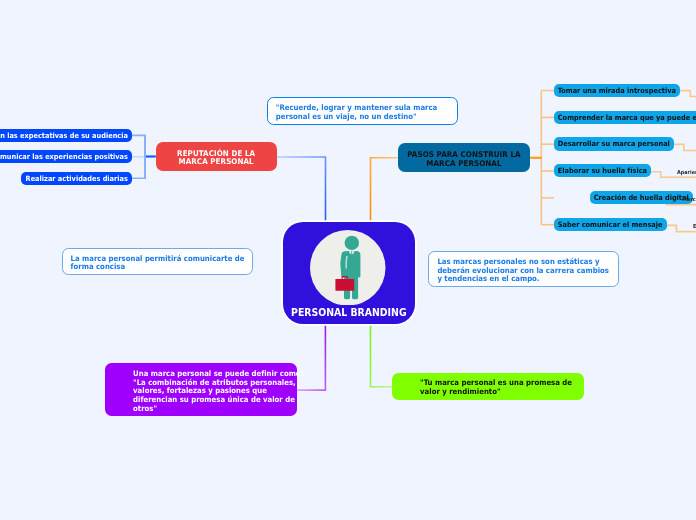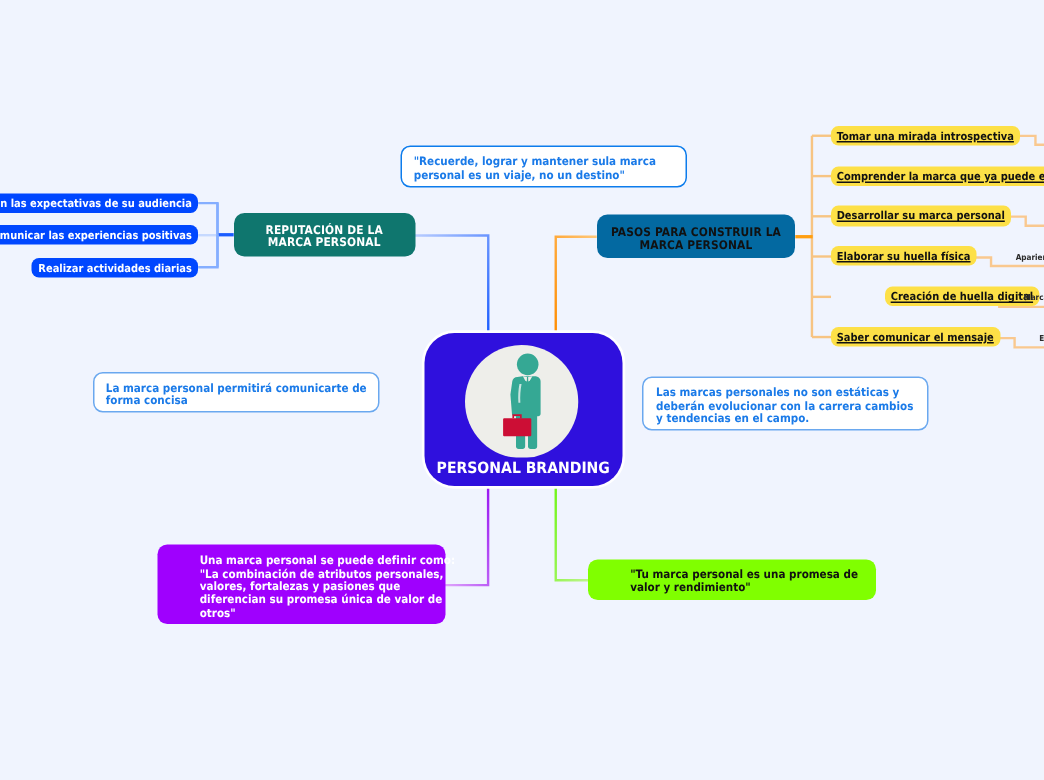--- a/index.html
+++ b/index.html
@@ -16,28 +16,28 @@
   #center-node{left:282.9px;top:222.3px;width:131.9px;height:101.9px;background:#2f10dd;
      border-radius:20px;flex-direction:column;justify-content:flex-end;
      box-shadow:0 0 0 1.8px #ffffff;}
   #center-icon{position:absolute;left:27.5px;top:7.3px;width:75.5px;height:75.5px;}
   #center-label{position:absolute;left:0;right:0;top:83.9px;color:#ffffff;font-size:10.4px;
      font-weight:bold;letter-spacing:0px;line-height:12px;white-space:pre;text-align:center;}
 
   
   .branch-main{font-weight:bold;font-size:7.9px;line-height:8.7px;letter-spacing:.1px;padding-top:3.8px;
      border-radius:7px;white-space:pre;}
-  #branch-reputacion{left:155.6px;top:142px;width:121.1px;height:28.8px;background:#0f766e;color:#fff;}
+  #branch-reputacion{left:155.6px;top:142px;width:121.1px;height:28.8px;background:#ef4444;color:#fff;}
   #branch-pasos{left:397.8px;top:143.4px;width:132.4px;height:28.6px;background:#0369a1;color:#111;}
 
   
   .child{font-weight:bold;font-size:7.32px;line-height:9px;border-radius:5px;
      padding:0 4.2px;white-space:pre;letter-spacing:0px;align-items:center;}
   .child-blue{background:#0047ff;color:#fff;}
-  .child-orange{background:#fde047;color:#111;text-decoration:underline;}
+  .child-orange{background:#0ea5e9;color:#111;}
 
   
   .leaf{position:absolute;font-size:5.4px;line-height:6.5px;color:#2b2b2b;font-weight:bold;white-space:pre;}
 
   
   .note{position:absolute;box-sizing:border-box;border-radius:6.5px;
         display:flex;align-items:center;}
   .note.outline{background:#ffffff;border:1.9px solid #6aa8ef;color:#1a7ae8;}
   .note-text{font-weight:bold;font-size:7.7px;line-height:8.7px;letter-spacing:.01px;
      white-space:pre;text-align:left;}

